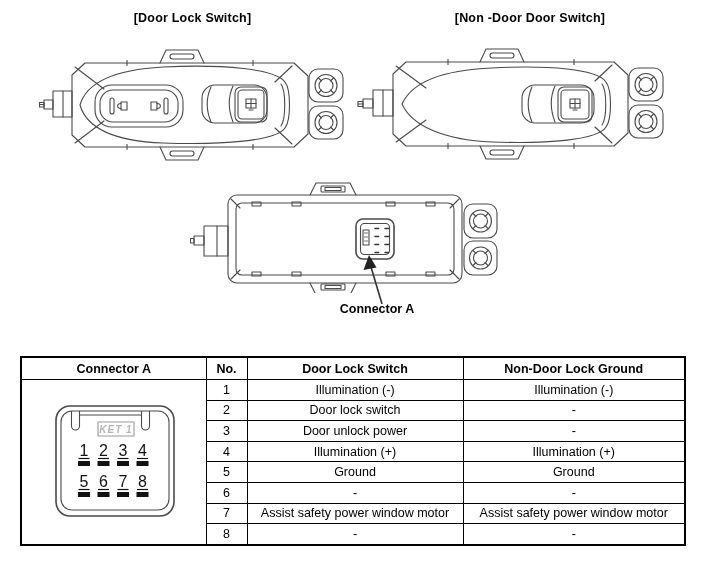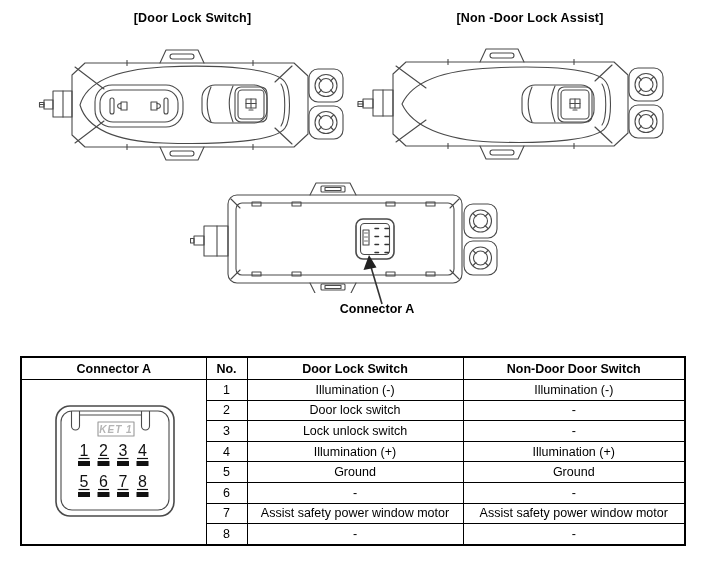--- a/index.html
+++ b/index.html
@@ -22,21 +22,21 @@
   td.conn-cell svg{display:block;margin:0 auto;}
   .pin-digit{font-size:16px;fill:#111;}
   .ket-text{font-size:10px;font-style:italic;font-weight:bold;fill:#b5b5b5;letter-spacing:1px;}
 </style>
 </head>
 <body>
 
 <div class="page">
 
   <div class="diagram-title" id="title-door">[Door Lock Switch]</div>
-  <div class="diagram-title" id="title-nondoor">[Non -Door Lock Assist]</div>
+  <div class="diagram-title" id="title-nondoor">[Non -Door Door Switch]</div>
 
   <svg class="svg-abs" style="left:38px;top:42px" width="310" height="126" viewBox="0 0 310 126">
     <g stroke="#4a4a4a" fill="none" stroke-width="1.1" stroke-linejoin="round" stroke-linecap="round">
 
       <path d="M122,21 L128,8 L160,8 L166,21"></path>
       <rect x="132" y="12" width="24" height="5" rx="2.5"></rect>
       <path d="M122,105 L128,118 L160,118 L166,105"></path>
       <rect x="132" y="109" width="24" height="5" rx="2.5"></rect>
 
       <path d="M47,21 L256,21 L270,34 L270,92 L256,105 L47,105 L34,93 L34,33 Z"></path>
@@ -252,21 +252,21 @@
       <col style="width:185px">
         <col style="width:41px">
       <col style="width:216px">
         <col style="width:222px">
     </colgroup>
     <tbody>
         <tr>
       <th>Connector A</th>
       <th>No.</th>
       <th>Door Lock Switch</th>
-      <th>Non-Door Door Switch</th>
+      <th>Non-Door Lock Ground</th>
     </tr>
     <tr>
       <td class="conn-cell" rowspan="8">
 
         <svg width="140" height="124" viewBox="0 0 140 124">
           <g stroke="#4a4a4a" fill="none" stroke-width="1.1" stroke-linejoin="round">
             <rect x="12" y="6" width="118" height="110" rx="14" stroke-width="1.6"></rect>
             <rect x="17" y="11" width="108" height="99" rx="11"></rect>
             <path d="M27.5,11 v15 a4,4 0 0 0 8,0 v-15"></path>
             <path d="M97.5,11 v15 a4,4 0 0 0 8,0 v-15"></path>
@@ -318,21 +318,21 @@
       <td>Illumination (-)</td>
       <td>Illumination (-)</td>
     </tr>
     <tr>
       <td>2</td>
       <td>Door lock switch</td>
       <td>-</td>
     </tr>
     <tr>
       <td>3</td>
-      <td>Lock unlock switch</td>
+      <td>Door unlock power</td>
       <td>-</td>
     </tr>
     <tr>
       <td>4</td>
       <td>Illumination (+)</td>
       <td>Illumination (+)</td>
     </tr>
     <tr>
       <td>5</td>
       <td>Ground</td>

